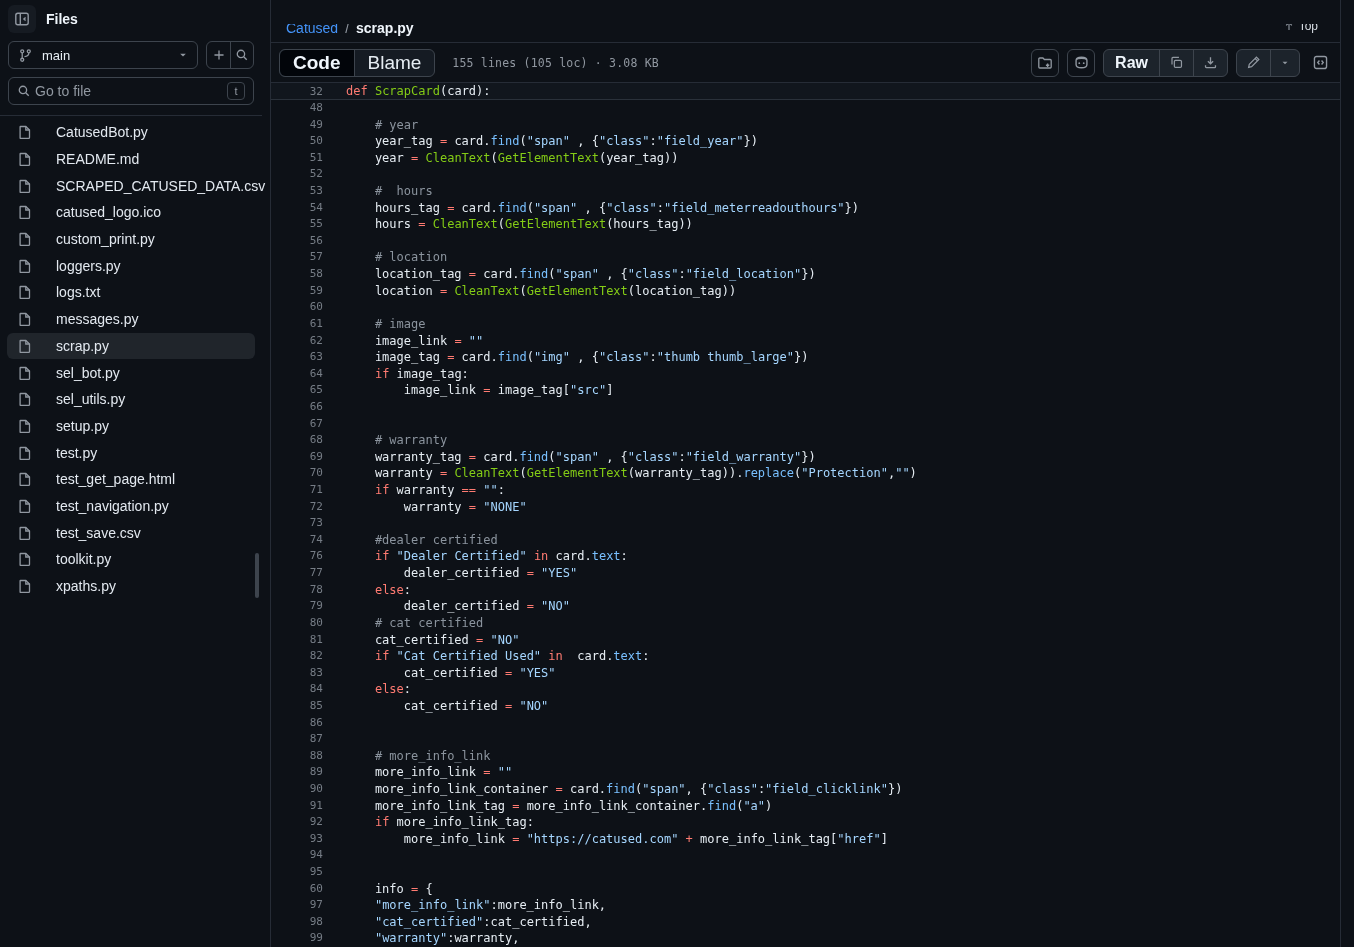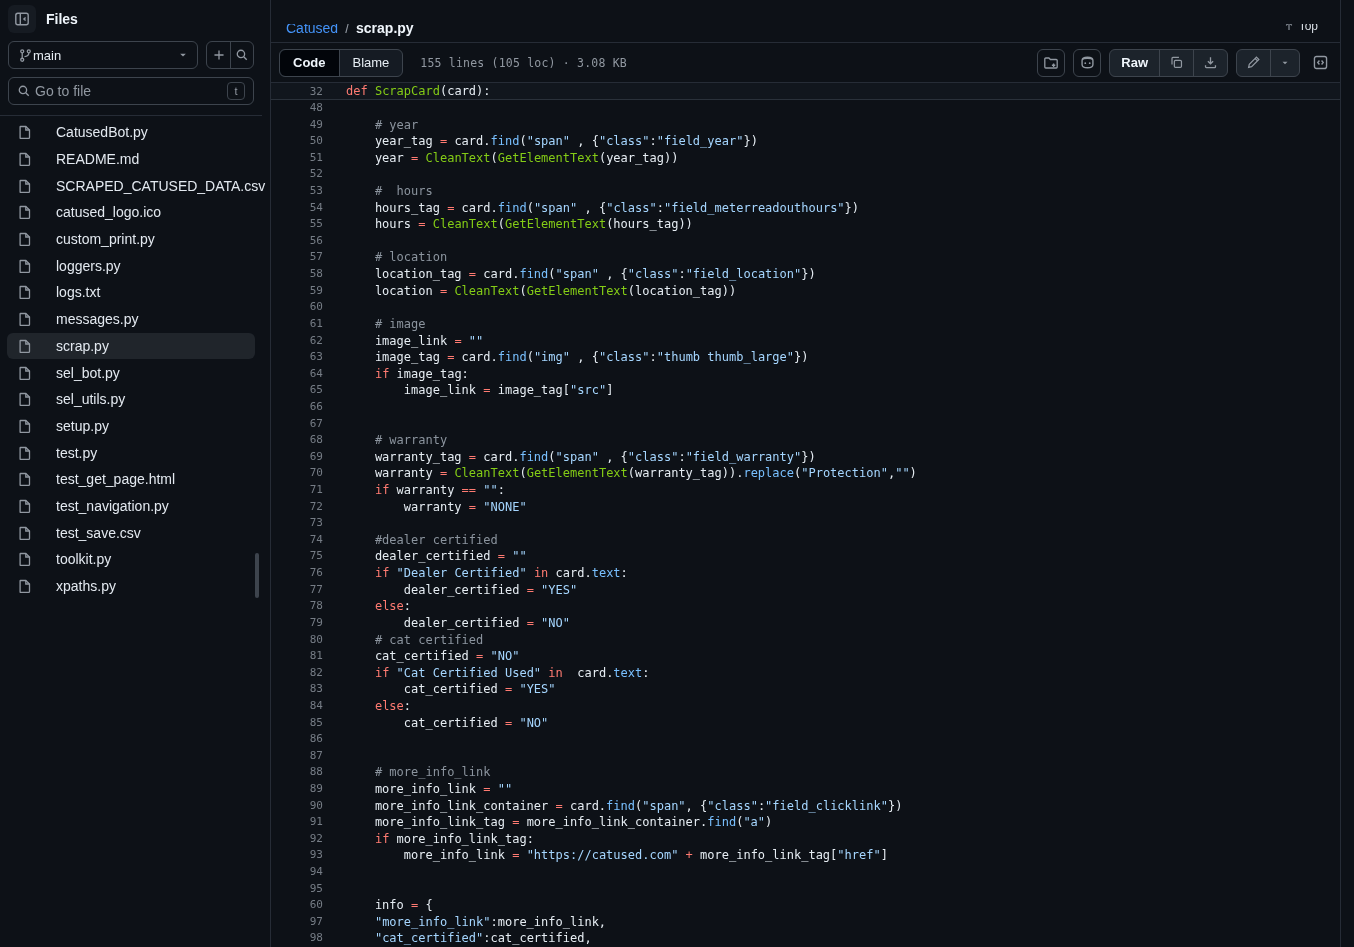--- a/index.html
+++ b/index.html
@@ -13,21 +13,21 @@
   svg { display:block; }
 
   
   .sidebar { width:262px; flex:none; position:relative; padding:4px 8px 0; }
   .sb-header { display:flex; align-items:center; gap:10px; height:30px; }
   .ghost-btn { width:28px; height:28px; border-radius:6px; background:#161b22;
     display:flex; align-items:center; justify-content:center; color:#9198a1; cursor:pointer; }
   .sb-title { font-size:14px; font-weight:700; color:#f0f6fc; }
   .branch-row { display:flex; gap:8px; margin-top:7px; }
   .branch-btn { flex:1; height:28px; border:1px solid #3d444d; border-radius:6px;
-    display:flex; align-items:center; gap:0; padding:0 9px; font-size:13px; color:#e6edf3; cursor:pointer; }
+    display:flex; align-items:center; gap:9px; padding:0 9px; font-size:13px; color:#e6edf3; cursor:pointer; }
   .branch-btn .caret { margin-left:auto; color:#9198a1; }
   .pair { display:flex; height:28px; border:1px solid #3d444d; border-radius:6px; overflow:hidden; flex:none; }
   .pair-half { width:23px; display:flex; align-items:center; justify-content:center; color:#9198a1; cursor:pointer; }
   .pair-half + .pair-half { border-left:1px solid #3d444d; }
   .goto { margin-top:8px; height:28px; border:1px solid #3d444d; border-radius:6px;
     display:flex; align-items:center; gap:4px; padding:0 8px; color:#9198a1; font-size:14px; cursor:text; }
   .tbadge { margin-left:auto; width:18px; height:18px; border:1px solid #3d444d; border-radius:4px;
     font-size:11px; display:flex; align-items:center; justify-content:center; color:#9198a1; }
   .tree { margin:10px -8px 0; border-top:1px solid #262c36; padding:3px 7px 0; }
   .file-row { height:26.7px; display:flex; align-items:center; gap:23px; padding:0 10px;
@@ -46,31 +46,31 @@
   .crumb-repo { color:#4493f8; cursor:pointer; }
   .crumb-sep { color:#9198a1; }
   .crumb-file { color:#f0f6fc; font-weight:700; }
   .top-link { position:absolute; right:22px; top:-5px; display:flex; align-items:center; gap:4px;
     font-size:12px; color:#d7dde3; cursor:pointer; }
   .top-link svg { color:#9198a1; }
 
   .toolbar { height:39px; flex:none; display:flex; align-items:center; padding:0 8px; }
   .seg { display:flex; align-items:center; height:28px; border:1px solid #3d444d; border-radius:6px;
     background:#151b23; overflow:hidden; flex:none; }
-  .seg-btn { height:100%; display:flex; align-items:center; padding:0 13px; font-size:13px; color:#e6edf3; cursor:pointer;text-align:right; }
+  .seg-btn { height:100%; display:flex; align-items:center; padding:0 13px; font-size:19px; color:#e6edf3; cursor:pointer;text-align:right; }
   .seg-btn.active { background:#02050a; font-weight:700; color:#f0f6fc; border-right:1px solid #3d444d; border-radius:6px 0 0 6px; }
   .file-info { margin-left:17px; color:#9198a1; font-family:"DejaVu Sans Mono",monospace; font-size:11.5px; letter-spacing:0.2px; }
   .tb-right { margin-left:auto; display:flex; align-items:center; gap:8px; }
   .icon-btn { width:28px; height:28px; border:1px solid #3d444d; border-radius:6px; background:transparent;
     display:flex; align-items:center; justify-content:center; color:#9198a1; cursor:pointer; }
   .btn-group { display:flex; align-items:stretch; height:28px; border:1px solid #3d444d; border-radius:6px;
     background:#1c232b; overflow:hidden; }
   .grp-item { display:flex; align-items:center; justify-content:center; padding:0 9px; color:#9198a1; cursor:pointer; }
   .grp-item + .grp-item { border-left:1px solid #3d444d; }
-  .grp-label { font-size:13px; font-weight:600; color:#f0f6fc; padding:0 11px; }
+  .grp-label { font-size:16px; font-weight:600; color:#f0f6fc; padding:0 11px; }
   .bare-icon { width:24px; height:24px; display:flex; align-items:center; justify-content:center; color:#9198a1; cursor:pointer; }
 
   
   .code-area { flex:1; overflow:hidden; border-top:1px solid #262c36;
     font-family:"DejaVu Sans Mono",monospace; font-size:12px; }
   .crow { display:flex; height:16.62px; line-height:16.62px; }
   .crow.sticky { height:17px; line-height:17px; background:#11161d; border-bottom:1px solid #2a313a; }
   .ln { flex:none; width:52px; text-align:right; color:#767d86; font-size:11px; cursor:pointer; }
   .lc { white-space:pre; padding-left:23px; }
   .tk-p  { color:#e6edf3; }
@@ -529,24 +529,20 @@
         </div>
         <div class="crow">
           <span class="ln">73</span>
           <span class="lc"></span>
         </div>
         <div class="crow">
           <span class="ln">74</span>
           <span class="lc"><span class="tk-c">    #dealer certified</span></span>
         </div>
         <div class="crow">
-          <span class="ln">75</span>
-          <span class="lc"><span class="tk-p">    dealer_certified </span><span class="tk-k">=</span><span class="tk-p"> </span><span class="tk-s">""</span></span>
-        </div>
-        <div class="crow">
           <span class="ln">76</span>
           <span class="lc"><span class="tk-p">    </span><span class="tk-k">if</span><span class="tk-p"> </span><span class="tk-s">"Dealer Certified"</span><span class="tk-p"> </span><span class="tk-k">in</span><span class="tk-p"> card.</span><span class="tk-c1">text</span><span class="tk-p">:</span></span>
         </div>
         <div class="crow">
           <span class="ln">77</span>
           <span class="lc"><span class="tk-p">        dealer_certified </span><span class="tk-k">=</span><span class="tk-p"> </span><span class="tk-s">"YES"</span></span>
         </div>
         <div class="crow">
           <span class="ln">78</span>
           <span class="lc"><span class="tk-p">    </span><span class="tk-k">else</span><span class="tk-p">:</span></span>

